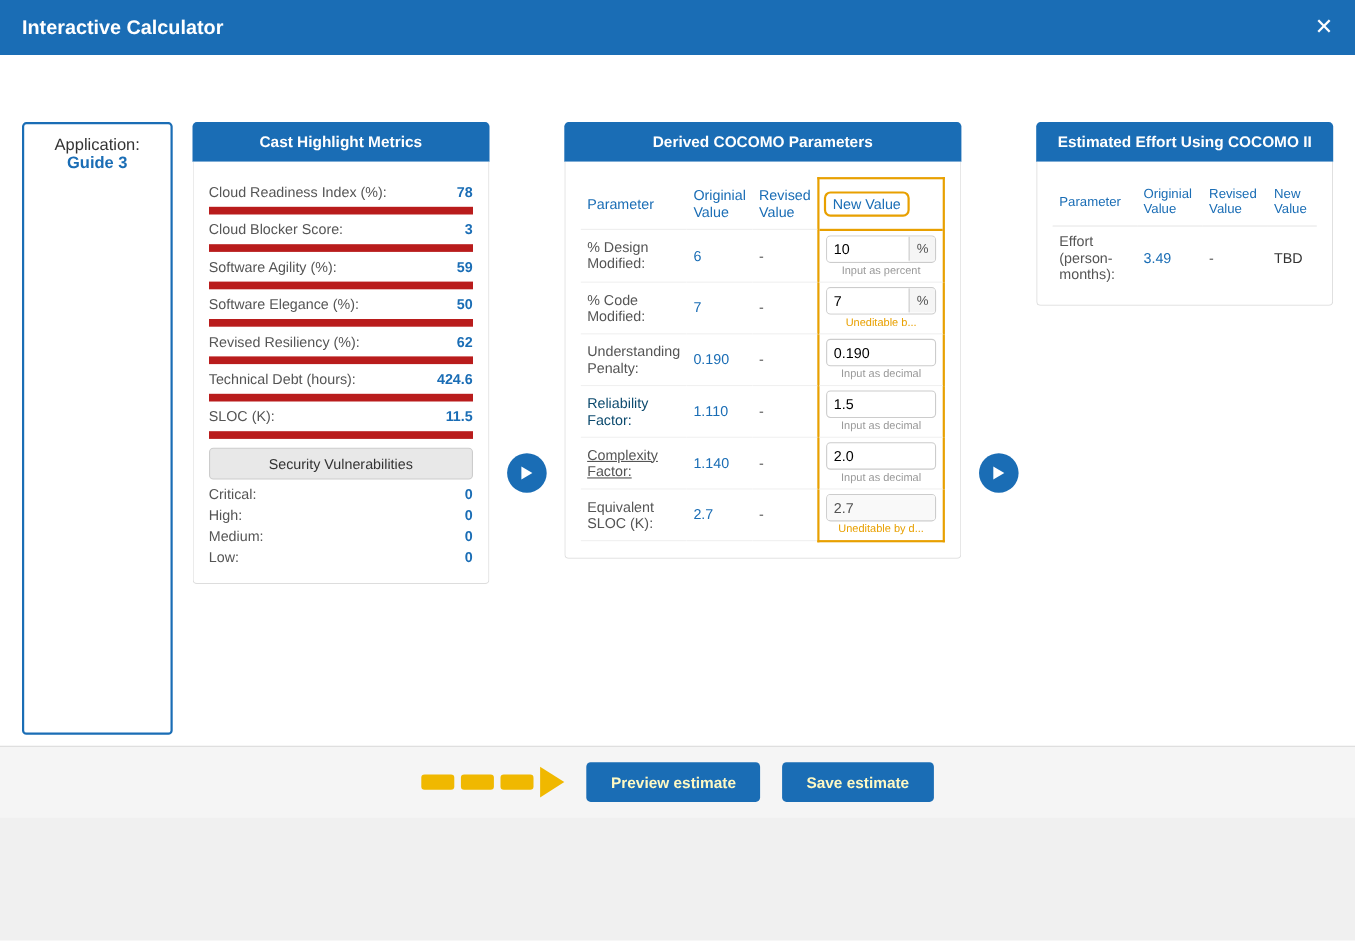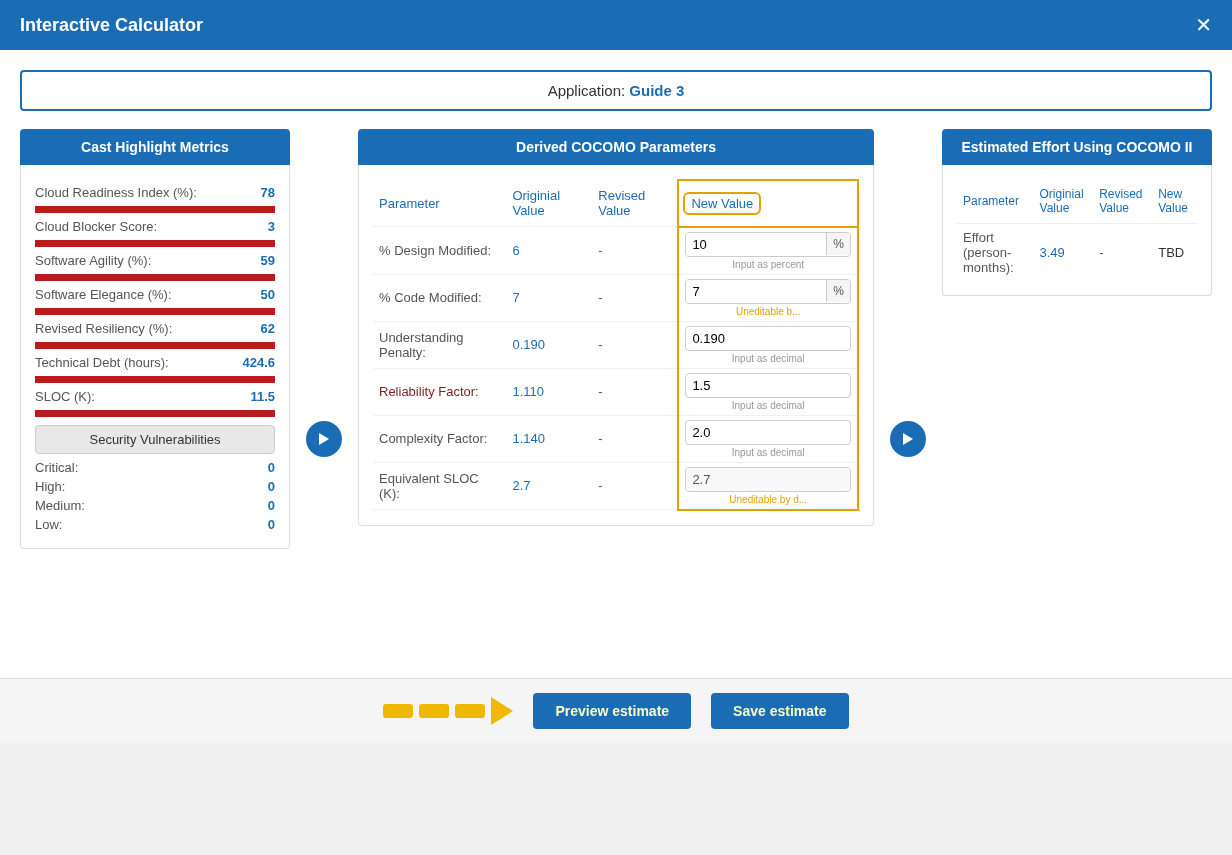--- a/index.html
+++ b/index.html
@@ -35,22 +35,23 @@
       color: #fff;
       font-size: 20px;
       cursor: pointer;
       line-height: 1;
     }
 
     .modal-body {
       flex: 1;
       padding: 20px 20px 10px 20px;
       display: flex;
-      flex-direction: column;
+      flex-direction: row;
       gap: 18px;
+      margin-top: 41px;
     }
 
     .app-bar {
       border: 2px solid #1a6db5;
       border-radius: 4px;
       padding: 10px 20px;
       text-align: center;
       font-size: 15px;
       color: #333;
     }
@@ -414,29 +415,29 @@
                 </tr>
                 <tr style="border-bottom: 1px solid rgb(240, 240, 240);">
                   <td style="color: rgb(85, 85, 85); font-size: 13px; padding: 8px 6px; vertical-align: middle;">Understanding Penalty:</td>
                   <td style="color: rgb(26, 109, 181); font-size: 13px; padding: 8px 6px; vertical-align: middle;">0.190</td>
                   <td style="color: rgb(85, 85, 85); font-size: 13px; padding: 8px 6px; vertical-align: middle;">-</td>
                   <td style="padding: 4px 6px; vertical-align: middle; border-left: 2px solid rgb(232, 160, 0); border-right: 2px solid rgb(232, 160, 0);">
                     <div style="min-width: 100px;"><input type="text" class="plain-input" value="0.190" style=""><div class="input-hint">Input as decimal</div></div>
                   </td>
                 </tr>
                 <tr style="border-bottom: 1px solid rgb(240, 240, 240);">
-                  <td style="color: #7f1d1d; font-size: 13px; padding: 8px 6px; vertical-align: middle;">Reliability Factor:</td>
+                  <td style="color: #0c4a6e; font-size: 13px; padding: 8px 6px; vertical-align: middle;">Reliability Factor:</td>
                   <td style="color: rgb(26, 109, 181); font-size: 13px; padding: 8px 6px; vertical-align: middle;">1.110</td>
                   <td style="color: rgb(85, 85, 85); font-size: 13px; padding: 8px 6px; vertical-align: middle;">-</td>
                   <td style="padding: 4px 6px; vertical-align: middle; border-left: 2px solid rgb(232, 160, 0); border-right: 2px solid rgb(232, 160, 0);">
                     <div style="min-width: 100px;"><input type="text" class="plain-input" value="1.5" style=""><div class="input-hint">Input as decimal</div></div>
                   </td>
                 </tr>
                 <tr style="border-bottom: 1px solid rgb(240, 240, 240);">
-                  <td style="color: rgb(85, 85, 85); font-size: 13px; padding: 8px 6px; vertical-align: middle;">Complexity Factor:</td>
+                  <td style="color: rgb(85, 85, 85); font-size: 13px; padding: 8px 6px; vertical-align: middle; text-decoration: underline;">Complexity Factor:</td>
                   <td style="color: rgb(26, 109, 181); font-size: 13px; padding: 8px 6px; vertical-align: middle;">1.140</td>
                   <td style="color: rgb(85, 85, 85); font-size: 13px; padding: 8px 6px; vertical-align: middle;">-</td>
                   <td style="padding: 4px 6px; vertical-align: middle; border-left: 2px solid rgb(232, 160, 0); border-right: 2px solid rgb(232, 160, 0);">
                     <div style="min-width: 100px;"><input type="text" class="plain-input" value="2.0" style=""><div class="input-hint">Input as decimal</div></div>
                   </td>
                 </tr>
                 <tr style="border-bottom: 1px solid rgb(240, 240, 240);">
                   <td style="color: rgb(85, 85, 85); font-size: 13px; padding: 8px 6px; vertical-align: middle;">Equivalent SLOC (K):</td>
                   <td style="color: rgb(26, 109, 181); font-size: 13px; padding: 8px 6px; vertical-align: middle;">2.7</td>
                   <td style="color: rgb(85, 85, 85); font-size: 13px; padding: 8px 6px; vertical-align: middle;">-</td>

